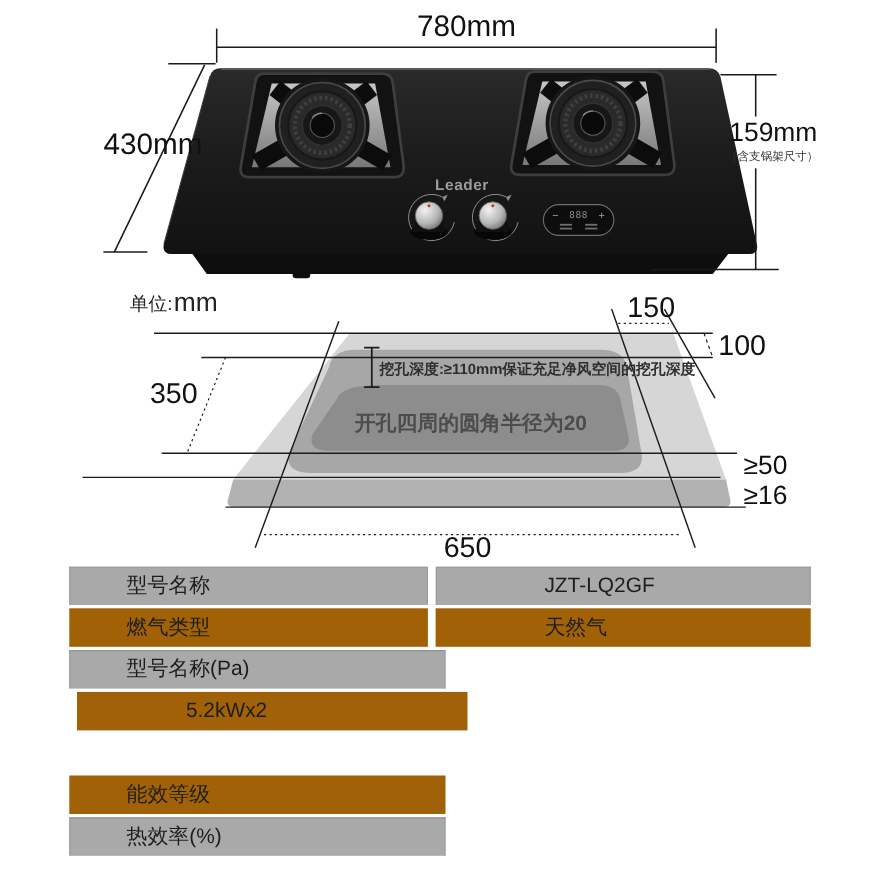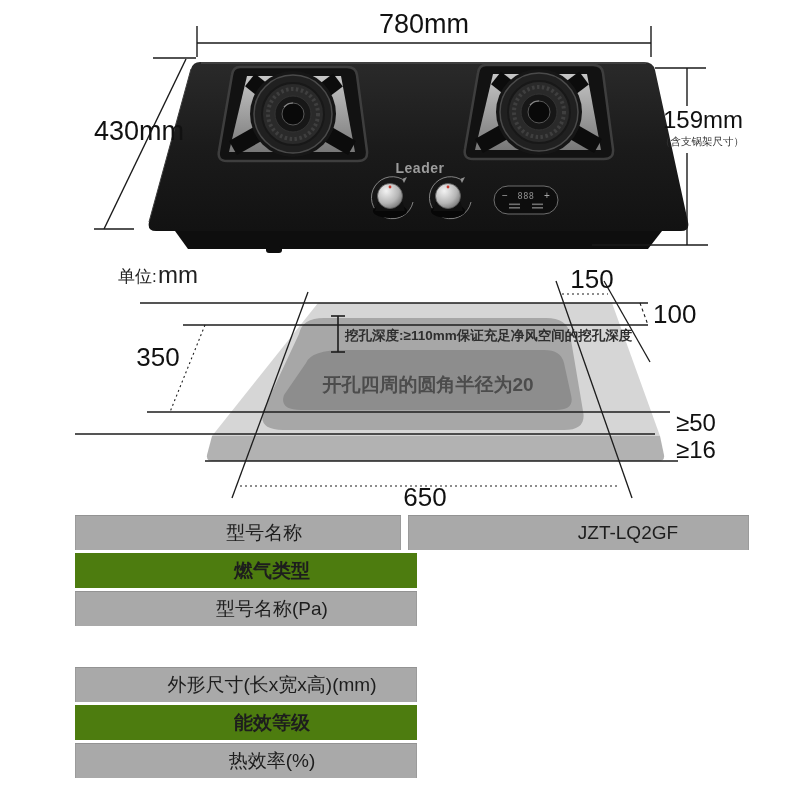--- a/index.html
+++ b/index.html
@@ -2,29 +2,29 @@
 <html><head>
 <meta charset="utf-8">
 <style>
   html,body{margin:0;padding:0;background:#ffffff;}
   .stage{position:relative;width:800px;height:800px;background:#fff;overflow:hidden;
          font-family:"Liberation Sans","DejaVu Sans",sans-serif;}
   svg text{font-family:"Liberation Sans","DejaVu Sans",sans-serif;}
   .seg{font-family:"DejaVu Sans Mono",monospace;}
 
   
-  .spec-table{position:absolute;left:75px;top:515px;width:674px;text-align:center;}
+  .spec-table{position:absolute;left:63px;top:515px;width:674px;}
   .spec-row{display:flex;height:35px;margin-bottom:3px;}
   .spec-row .cell{height:35px;line-height:35px;font-size:19px;color:#1d1d1d;
                   white-space:nowrap;overflow:hidden;}
   .cell-label{width:290px;padding-left:52px;}
   .col-gap{width:7px;}
   .cell-value{width:256px;padding-left:99px;}
   .row-gray .cell{background:#a9a9a9;box-shadow:inset 0 1px 0 #939393, inset 1px 0 0 #9b9b9b, inset -1px 0 0 #9b9b9b;}
-  .row-white .cell{background:#4d7c0f;font-weight:bold;}
+  .row-white .cell{background:#a16207;}
 </style>
 </head>
 <body>
 
 <div class="stage">
 
   <svg width="800" height="258" viewBox="0 0 800 258" style="position:absolute;left:0;top:0">
     <defs>
       <linearGradient id="glassGrad" x1="0" y1="0" x2="0" y2="1">
         <stop offset="0" stop-color="#2a2a2a"></stop>
@@ -179,33 +179,34 @@
 
     <div class="spec-row row-gray">
       <div class="cell cell-label">型号名称</div>
       <div class="col-gap"></div>
       <div class="cell cell-value">JZT-LQ2GF</div>
     </div>
 
     <div class="spec-row row-white">
       <div class="cell cell-label">燃气类型</div>
       <div class="col-gap"></div>
+      <div class="cell cell-value">天然气</div>
     </div>
 
     <div class="spec-row row-gray">
       <div class="cell cell-label">型号名称(Pa)</div>
       <div class="col-gap"></div>
     </div>
 
     <div class="spec-row row-white">
       <div class="col-gap"></div>
-    </div>
-
-    <div class="spec-row row-gray">
-      <div class="cell cell-label">外形尺寸(长x宽x高)(mm)</div>
+      <div class="cell cell-value">5.2kWx2</div>
+    </div>
+
+    <div class="spec-row row-gray">
       <div class="col-gap"></div>
     </div>
 
     <div class="spec-row row-white">
       <div class="cell cell-label">能效等级</div>
       <div class="col-gap"></div>
     </div>
 
     <div class="spec-row row-gray">
       <div class="cell cell-label">热效率(%)</div>

